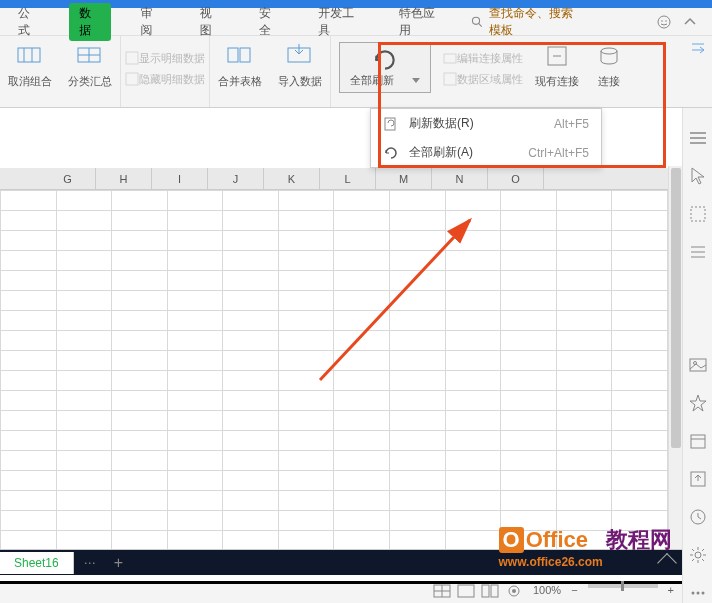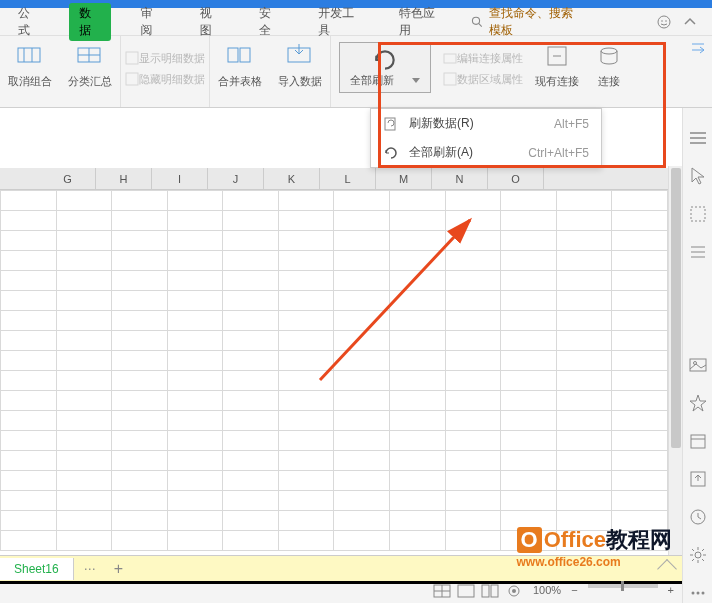--- a/index.html
+++ b/index.html
@@ -27,29 +27,29 @@
 .red-box { position: absolute; left: 378px; top: 42px; width: 288px; height: 126px; border: 3px solid #e8481d; z-index: 30; pointer-events: none; }
 .col-headers { height: 22px; background: #e9e9e9; border-bottom: 1px solid #ccc; display: flex; font-size: 11px; color: #555; }
 .col-headers .ch { width: 56px; border-right: 1px solid #ccc; text-align: center; line-height: 22px; }
 .grid-area { position: absolute; left: 0; top: 190px; right: 44px; bottom: 48px; overflow: hidden; }
 .grid-area table { border-collapse: collapse; width: 100%; }
 .grid-area td { border: 1px solid #d9d9d9; width: 56px; height: 20px; }
 .vscroll { position: absolute; right: 30px; top: 166px; bottom: 44px; width: 14px; background: #f0f0f0; border-left: 1px solid #ddd; }
 .vscroll .thumb { background: #c8c8c8; width: 10px; margin: 2px auto; height: 280px; border-radius: 2px; }
 .sidebar { position: absolute; right: 0; top: 108px; bottom: 0; width: 30px; background: #f4f4f4; border-left: 1px solid #e0e0e0; display: flex; flex-direction: column; align-items: center; gap: 18px; padding-top: 20px; }
 .sidebar .sb { width: 20px; height: 20px; color: #888; cursor: pointer; }
-.sheet-tabs { position: absolute; left: 0; right: 30px; bottom: 22px; height: 26px; background: #fef9c3; border-top: 1px solid #ccc; display: flex; align-items: center; font-size: 12px; }
+.sheet-tabs { position: absolute; left: 0; right: 30px; bottom: 28px; height: 26px; background: #0f172a; border-top: 1px solid #ccc; display: flex; align-items: center; font-size: 12px; }
 .sheet-tabs .sheet { padding: 4px 14px; border-right: 1px solid #ccc; color: #22b14c; background: #fff; }
 .sheet-tabs .dots { padding: 0 10px; color: #888; }
 .sheet-tabs .plus { padding: 0 8px; font-size: 16px; color: #888; }
 .statusbar { position: absolute; left: 0; right: 30px; bottom: 0; height: 22px; background: #f4f4f4; border-top: 3px solid #000000; display: flex; align-items: flex-start; justify-content: flex-end; font-size: 11px; color: #666; gap: 10px; padding-right: 8px; }
 .watermark { position: absolute; right: 40px; bottom: 34px; z-index: 50; font-family: Arial; font-weight: bold; }
 .watermark .t1 { color: #e87b1e; font-size: 22px; }
 .watermark .t1 .o { background: #e87b1e; color: #fff; padding: 0 4px; border-radius: 3px; margin-right: 2px; display:inline-block; }
-.watermark .t2 { color: #0f172a; }
+.watermark .t2 { color: #701a75; margin-left: 18px; }
 .watermark .sub { color: #e87b1e; font-size: 12px; }
 .arrow { position: absolute; left: 300px; top: 200px; z-index: 25; pointer-events: none; }
 .chips { display:flex; gap:6px; }
 </style>
 </head>
 <body>
 
 <div class="titlebar"></div>
 
 <div class="tabs">

